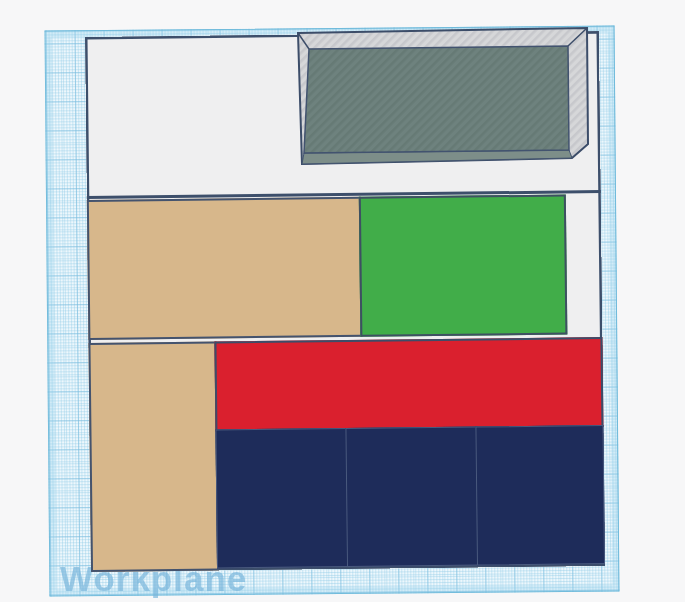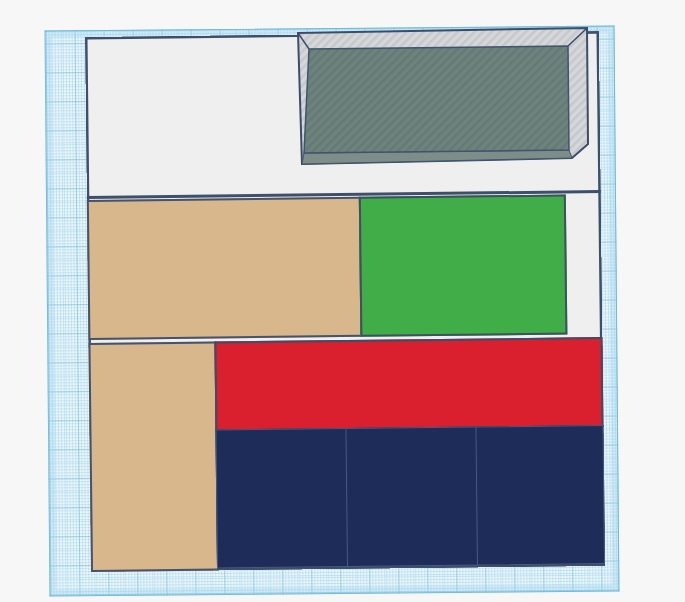--- a/index.html
+++ b/index.html
@@ -51,20 +51,21 @@
   .tray { position:absolute; left:294px; top:24px; width:302px; height:146px; z-index:4; }
   .tray svg { display:block; }
 </style>
 </head>
 <body>
 
 <div class="stage">
 
   <div class="workplane"></div>
 
+  <div class="wp-label">Workplane</div>
 
   <div class="base-plate" style="background: rgb(239, 239, 240);">
     <div class="hline"></div>
 
     <div class="blk blk-tan-wide" style="background: rgb(215, 183, 139);"></div>
     <div class="blk blk-green" style="background: rgb(65, 173, 73);"></div>
     <div class="blk blk-tan-tall" style="background: rgb(215, 183, 139);"></div>
     <div class="blk blk-red" style="background: rgb(218, 32, 46);"></div>
     <div class="blk blk-navy blk-navy-1" style="background: rgb(30, 44, 90);"></div>
     <div class="blk blk-navy blk-navy-2" style="background: rgb(30, 44, 90);"></div>

